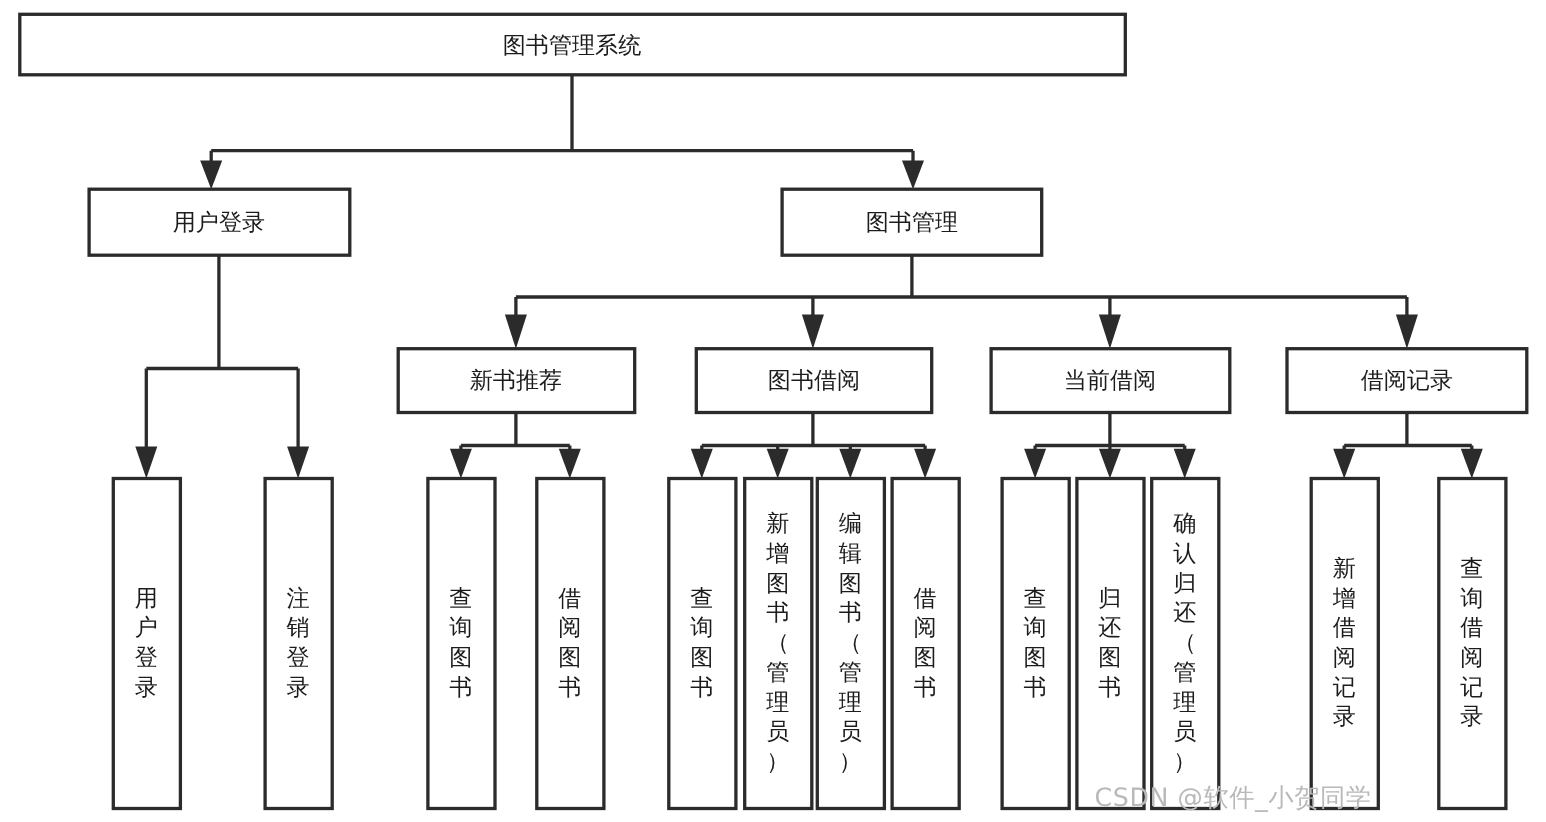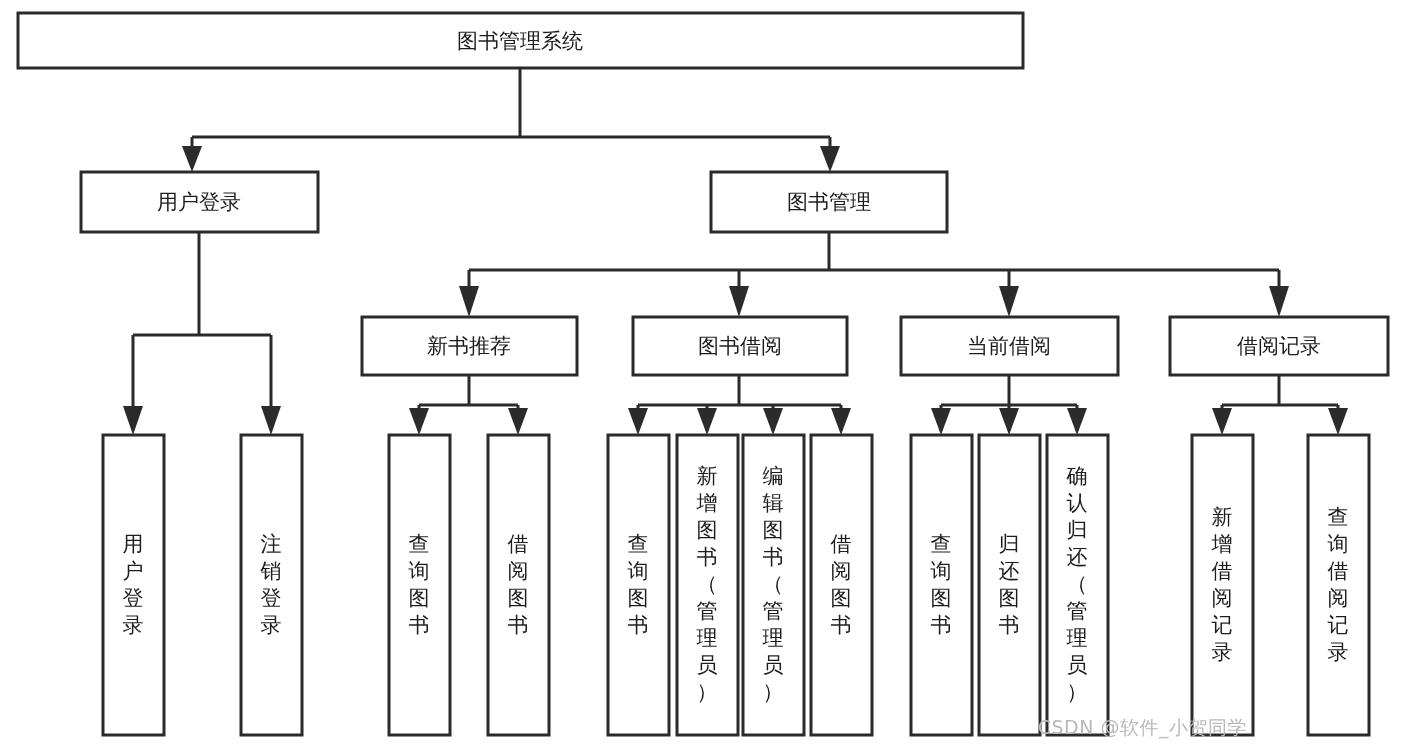--- a/index.html
+++ b/index.html
@@ -55,21 +55,21 @@
     font-size: 21px;
     fill: #1c1c1c;
     text-anchor: middle;
     dominant-baseline: middle;
   }
   .watermark {
     position: absolute;
     right: 8px;
     bottom: 6px;
     font-family: "DejaVu Sans", "Liberation Sans", sans-serif;
-    font-size: 19px;
+    font-size: 23px;
     color: #b9b9b9;
     letter-spacing: 0.5px;
     user-select: none;
     pointer-events: none;
     white-space: nowrap;
   }
 </style>
 </head>
 <body>
 

